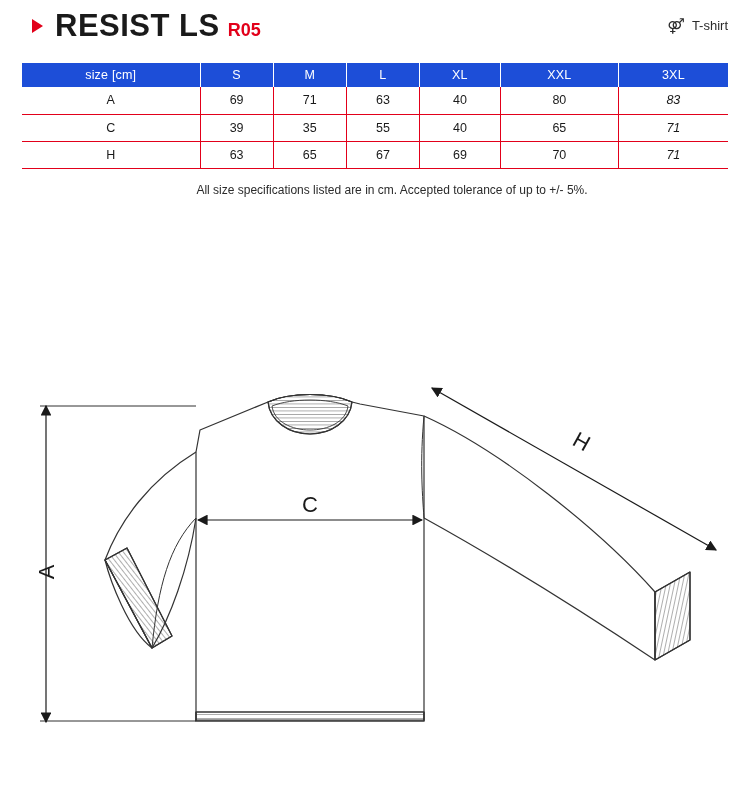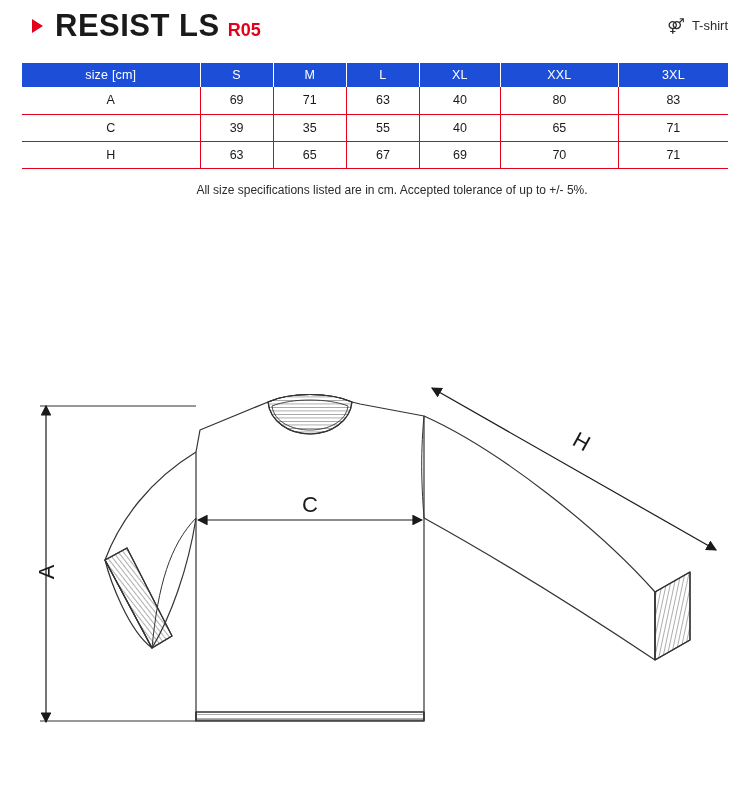--- a/index.html
+++ b/index.html
@@ -93,21 +93,21 @@
   }
   table.size-table th:last-child { border-right: none; margin-top: 18px; }
   table.size-table td {
     height: 27px;
     text-align: center;
     border-bottom: 1px solid #e2001a;
     border-right: 1px solid #e2001a;
     color: #1a1a1a;
     font-size: 12.5px;
   }
-  table.size-table td:last-child { border-right: none; }
+  table.size-table td:last-child { border-right: none; font-style: italic; }
   table.size-table tr:last-child td { border-bottom: 1px solid #e2001a; }
   table.size-table td.label-col { width: 178px; }
   .note {
     position: absolute;
     left: 0; top: 182px;
     width: 750px;
     text-align: center;
     font-size: 12px;
     color: #2b2b2b;
   }

